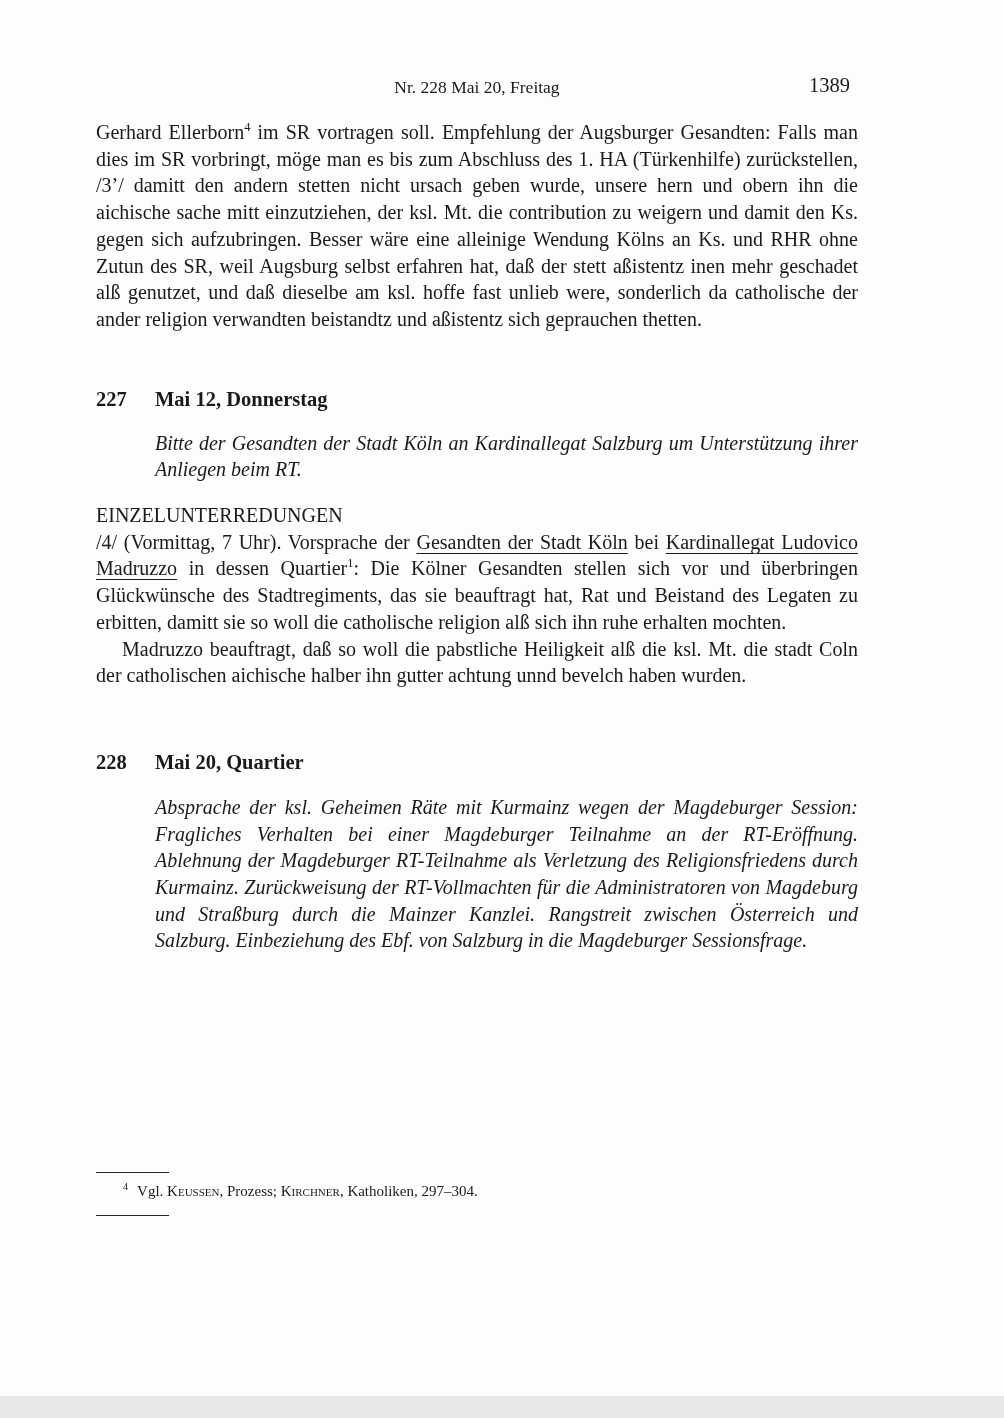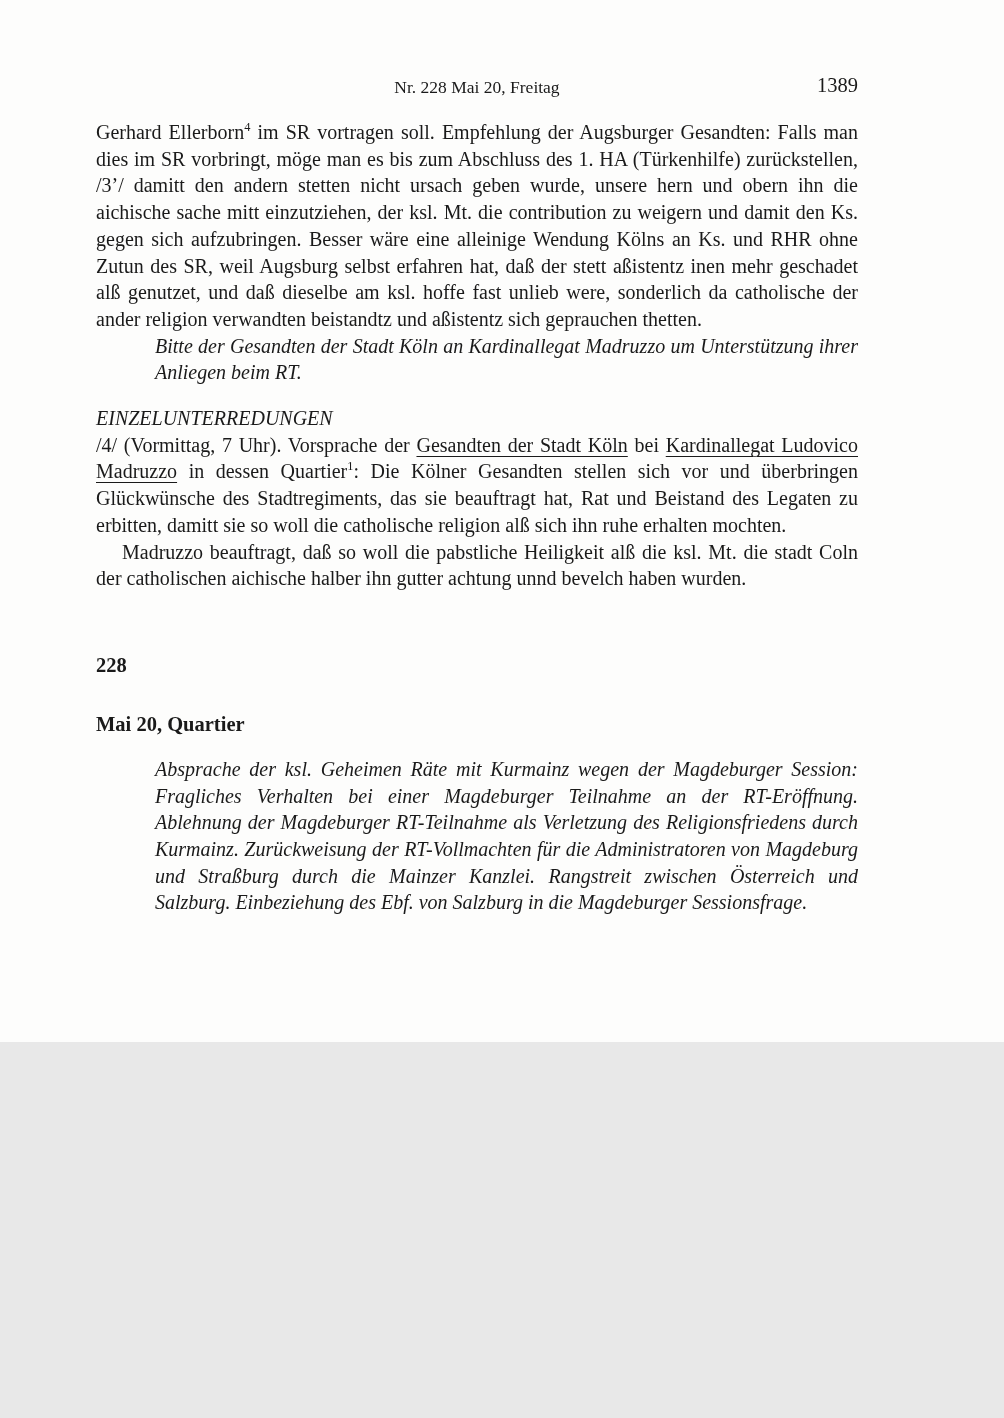--- a/index.html
+++ b/index.html
@@ -1,19 +1,19 @@
 <!DOCTYPE html>
 <html lang="de"><head>
 <meta charset="utf-8">
 <style>
   html, body { margin: 0; padding: 0; background: #e8e8e8; }
   .page {
     position: relative;
     width: 1004px;
-    height: 1042px;
+    height: 1396px;
     margin: 0 auto;
     box-sizing: border-box;
     background: #fdfdfc;
     color: #1a1a1a;
     font-family: "Liberation Serif", "DejaVu Serif", serif;
     font-size: 20px;
     line-height: 26.7px;
     padding: 74px 146px 40px 96px;
     overflow: hidden;
   }
@@ -28,44 +28,44 @@
     font-style: normal;
   }
   
   .page-header { position: relative; height: 26px; margin-bottom: 19px; }
   .running-title {
     text-align: center;
     font-size: 17.5px;
   }
   .page-number {
     position: absolute;
-    right: 0; top: -2px;
+    right: 8px; top: -2px;
     font-size: 20.5px;
   }
   
   .body-par { text-align: justify; }
   .indent { text-indent: 26px; }
   
   .record-heading {
     display: flex;
     margin: 0;
     font-size: 20.5px;
     font-weight: bold;
     line-height: 27px;
   }
   .record-heading .record-number { width: 59px; flex: 0 0 59px; }
   .rec-227-heading { margin-top: 53px; margin-bottom: 17px; }
-  .rec-228-heading { margin-top: 60px; margin-bottom: 18px; flex-direction: column; }
+  .rec-228-heading { margin-top: 60px; margin-bottom: 18px; }
   .summary {
     margin-left: 59px;
     font-style: italic;
     text-align: justify;
   }
   .body-block { margin-top: 19px; }
-  .subheading { font-style: italic; }
+  .subheading { }
   
   .footnotes {
     position: absolute;
     left: 96px;
     right: 146px;
     top: 1172px;
     font-size: 15px;
     line-height: 22px;
   }
   .footnote-rule {
@@ -88,21 +88,25 @@
 <div class="page">
 
   <header class="page-header">
     <div class="running-title">Nr. 228 Mai 20, Freitag</div>
     <div class="page-number">1389</div>
   </header>
 
   <p class="body-par"><span class="i">Gerhard Ellerborn</span><span class="sup">4</span><span class="i"> im SR vortragen soll. Empfehlung der Augsburger Gesandten: Falls man dies im SR vorbringt, möge man es bis zum Abschluss des 1. HA (Türkenhilfe) zurückstellen, </span><span>/3’/ damitt den andern stetten nicht ursach geben wurde, unsere hern und obern ihn die aichische sache mitt einzutziehen, der ksl. Mt. die contribution zu weigern </span><span class="i">und damit den Ks. gegen sich aufzubringen. Besser wäre eine alleinige Wendung Kölns an Ks. und RHR ohne Zutun des SR, weil Augsburg selbst erfahren hat, </span><span>daß der stett aßistentz inen mehr geschadet alß genutzet, und daß dieselbe am ksl. hoffe fast unlieb were, sonderlich da catholische der ander religion verwandten beistandtz und aßistentz sich geprauchen thetten.</span></p>
 
   <section>
-    <p class="summary">Bitte der Gesandten der Stadt Köln an Kardinallegat Madruzzo um Unter­stützung ihrer Anliegen beim RT.</p>
+    <h2 class="record-heading rec-227-heading">
+      <span class="record-number">227</span>
+      <span class="record-date">Mai 12, Donnerstag</span>
+    </h2>
+    <p class="summary">Bitte der Gesandten der Stadt Köln an Kardinallegat Salzburg um Unter­stützung ihrer Anliegen beim RT.</p>
     <div class="body-block">
       <p class="subheading">EINZELUNTERREDUNGEN</p>
       <p class="body-par"><span class="i">/4/ (Vormittag, 7 Uhr). Vorsprache der </span><span class="i u">Gesandten der Stadt Köln</span><span class="i"> bei </span><span class="i u">Kardinallegat Ludovico Madruzzo</span><span class="i"> in dessen Quartier</span><span class="sup">1</span><span class="i">: Die Kölner Gesandten stellen sich vor und überbringen Glückwünsche des Stadtregiments, das sie beauftragt hat, Rat und Beistand des Legaten zu erbitten, </span><span>damitt sie so woll die catholische religion alß sich ihn ruhe erhalten mochten.</span></p>
       <p class="body-par indent"><span class="i">Madruzzo beauftragt, </span><span>daß so woll die pabstliche Heiligkeit alß die ksl. Mt. die stadt Coln der catholischen aichische halber ihn gutter achtung unnd bevelch haben wurden.</span></p>
     </div>
   </section>
 
   <section>
     <h2 class="record-heading rec-228-heading">
       <span class="record-number">228</span>

